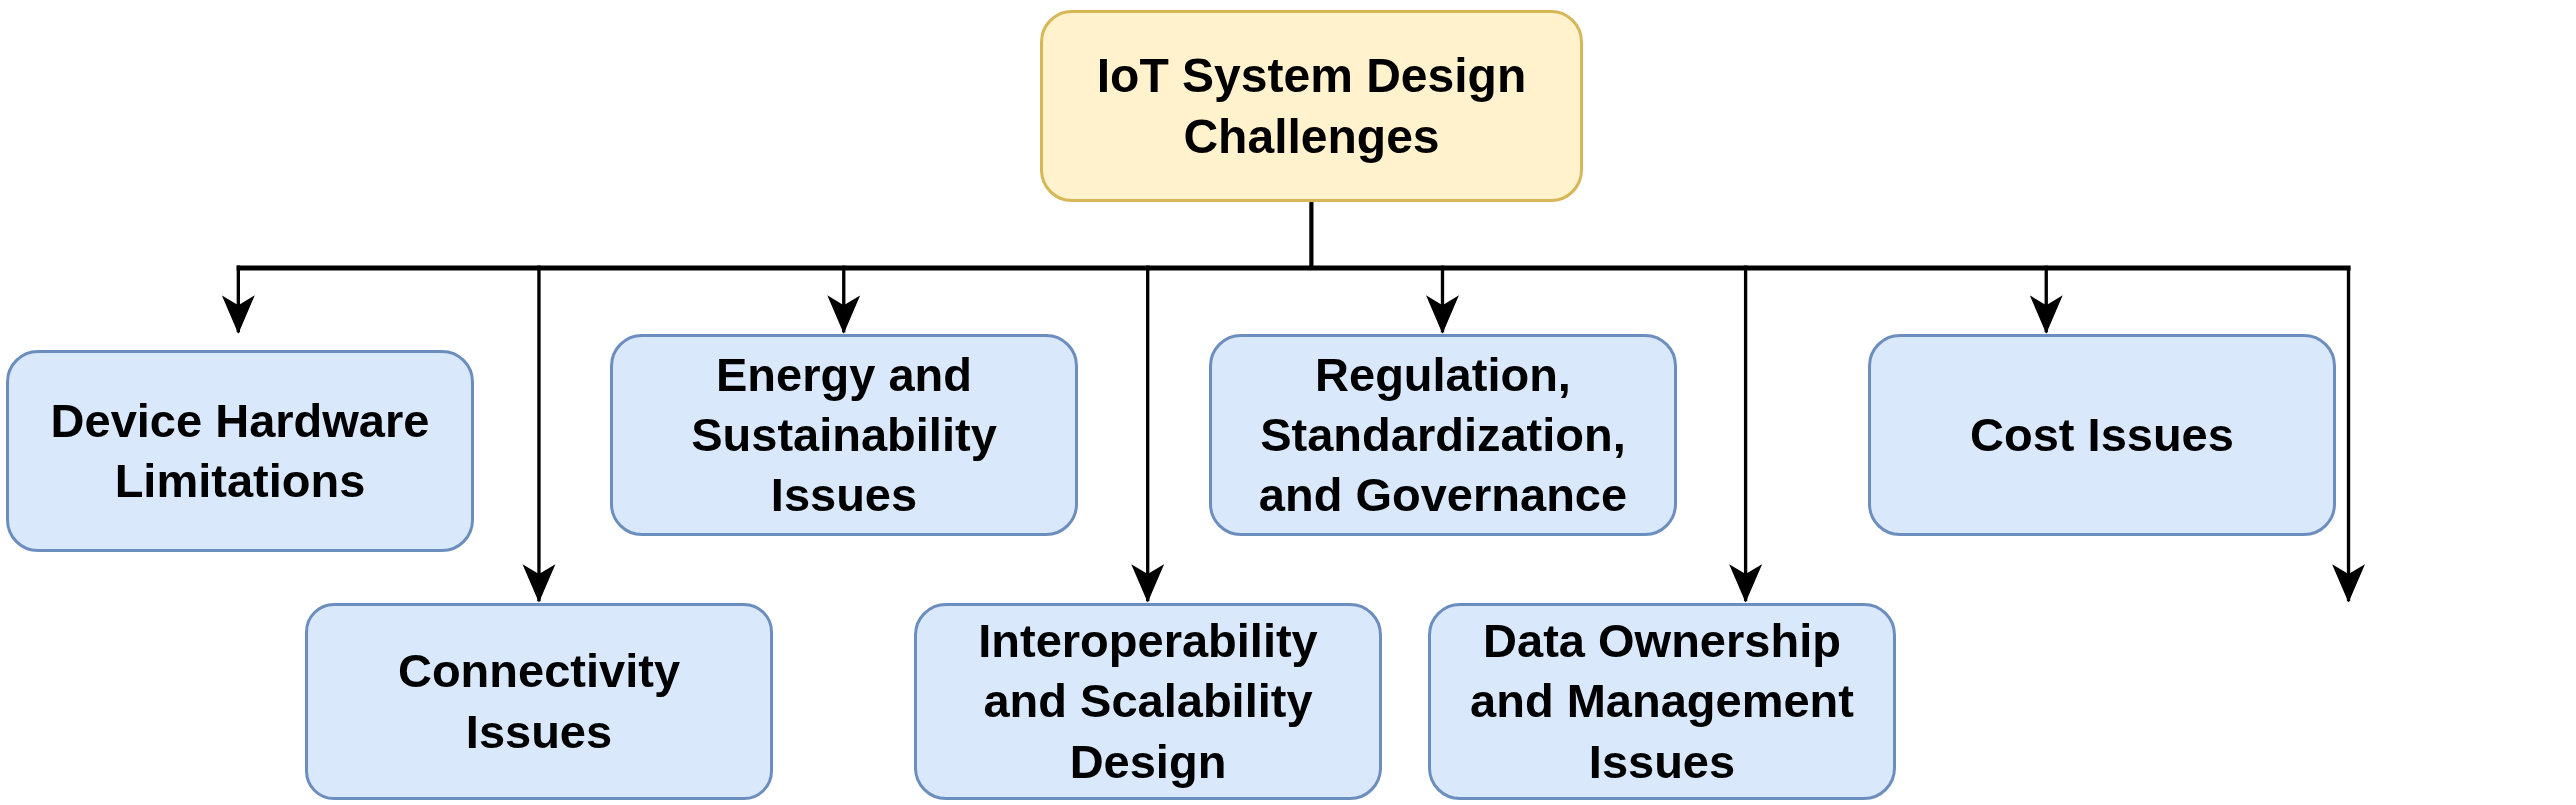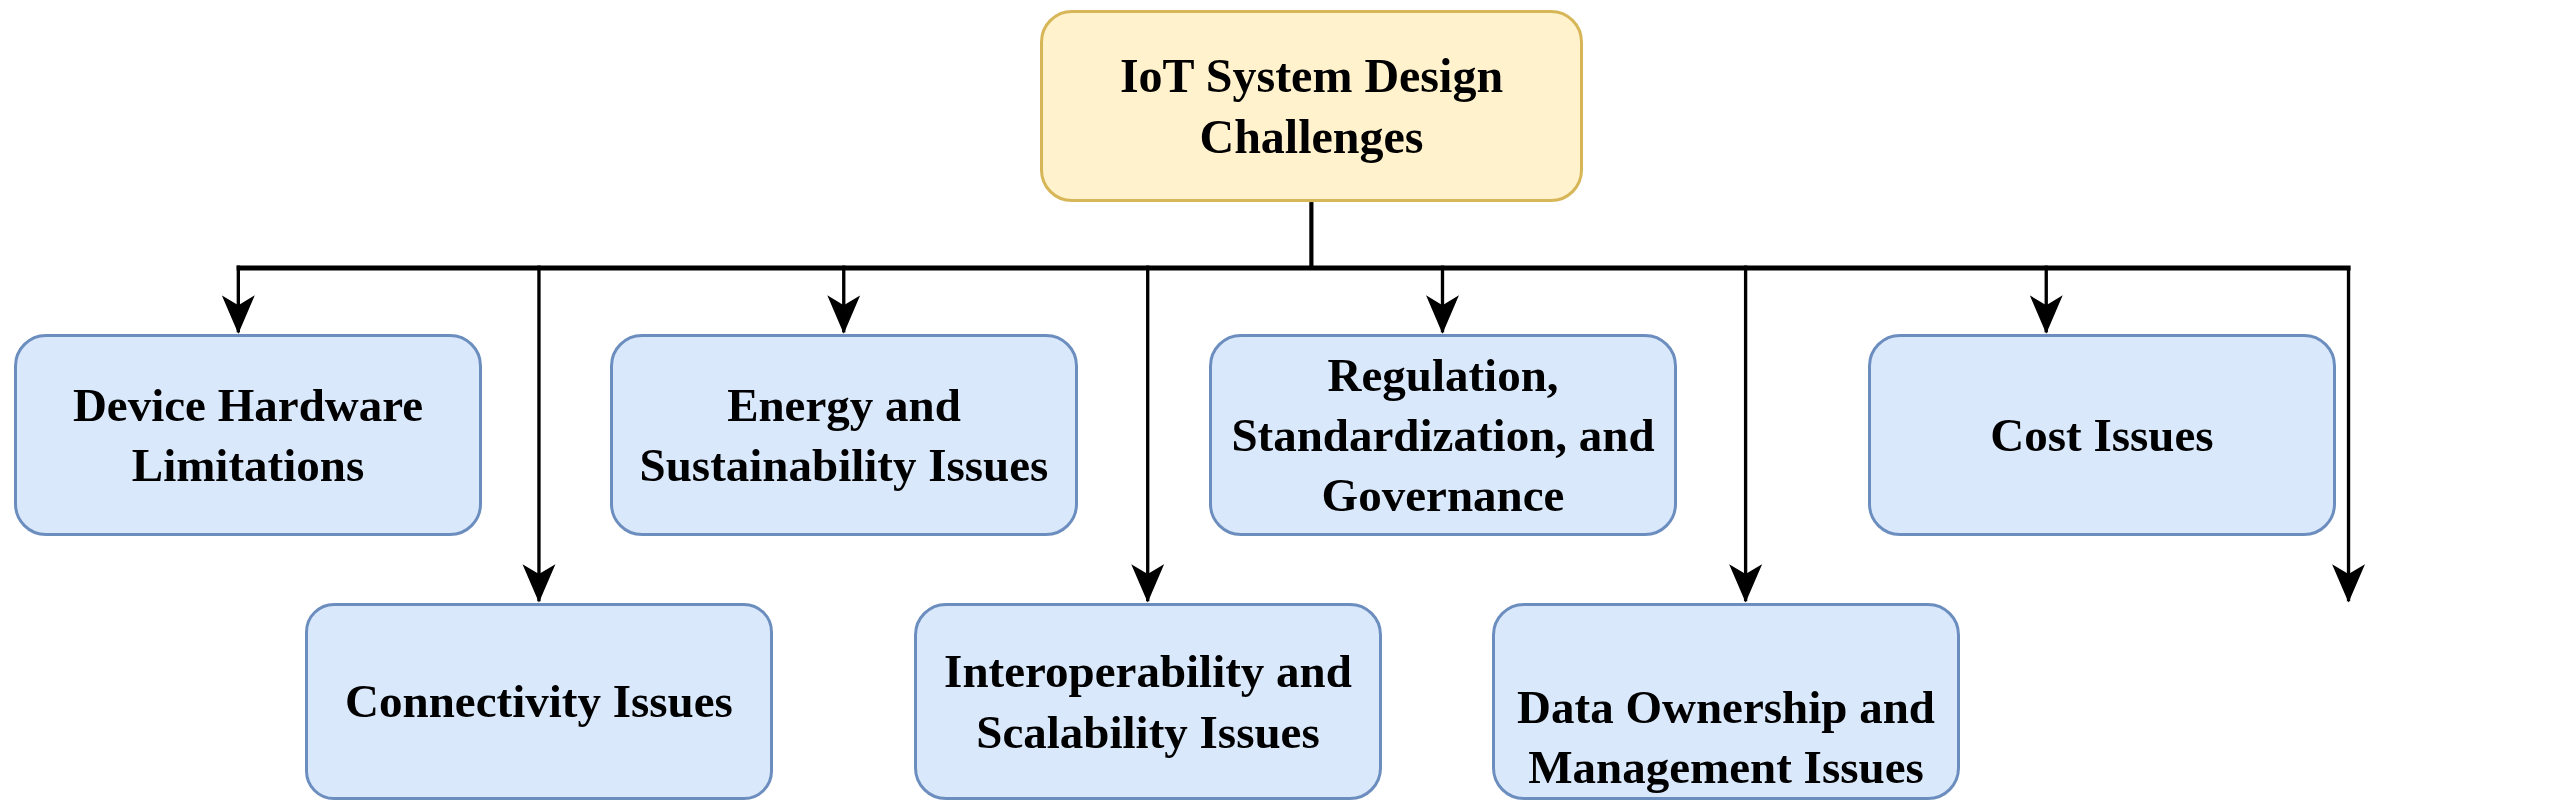--- a/index.html
+++ b/index.html
@@ -15,21 +15,20 @@
   body {
     background: var(--background);
     font-family: "Liberation Sans", "DejaVu Sans", sans-serif;
   }
   .canvas {
     position: relative;
     width: 2576px;
     height: 803px;
     background: var(--background);
     overflow: hidden;
-    font-family: Liberation Serif, serif;
   }
   .connectors {
     position: absolute;
     left: 0; top: 0;
     width: 2576px;
     height: 805px;
   }
   .connectors line, .connectors path.edge {
     stroke: var(--connector);
     fill: none;
@@ -54,27 +53,27 @@
     font-size: 48px;
   }
   .node.child {
     background: var(--child-fill);
     border: 3.3px solid var(--child-border);
     font-size: 47px;
   }
   
   .node.r1 { top: 334px; height: 202px; width: 468px; }
   .node.r2 { top: 603px; height: 197px; width: 468px; }
-  .pos-1 { left: 14px;    }
+  .pos-1 { left: 6px; margin-top: 16px;    }
   .pos-3 { left: 610px;  }
   .pos-5 { left: 1209px; }
   .pos-7 { left: 1868px; }
   .pos-2 { left: 305px; border-radius: 29px;  }
   .pos-4 { left: 914px; }
-  .pos-6 { left: 1492px; align-items: flex-end; }
+  .pos-6 { left: 1428px; }
   .pos-8 { left: 2116px; width: 461px !important; }
 </style>
 </head>
 <body>
 
 <div class="canvas">
 
   <svg class="connectors" viewBox="0 0 3084 964" xmlns="http://www.w3.org/2000/svg">
     <defs>
       <marker id="arrowhead" markerUnits="userSpaceOnUse" markerWidth="46" markerHeight="40" viewBox="0 0 14 12" refX="13.5" refY="6" orient="auto">
@@ -111,20 +110,20 @@
     <span>Energy and Sustainability Issues</span>
   </div>
   <div class="node child r1 pos-7">
     <span>Cost Issues</span>
   </div>
 
   <div class="node child r2 pos-2">
     <span>Connectivity Issues</span>
   </div>
   <div class="node child r2 pos-4">
-    <span>Interoperability and Scalability Issues</span>
+    <span>Interoperability and Scalability Design</span>
   </div>
   <div class="node child r2 pos-6">
     <span>Data Ownership and Management Issues</span>
   </div>
 
 </div>
 
 
 </body></html>

